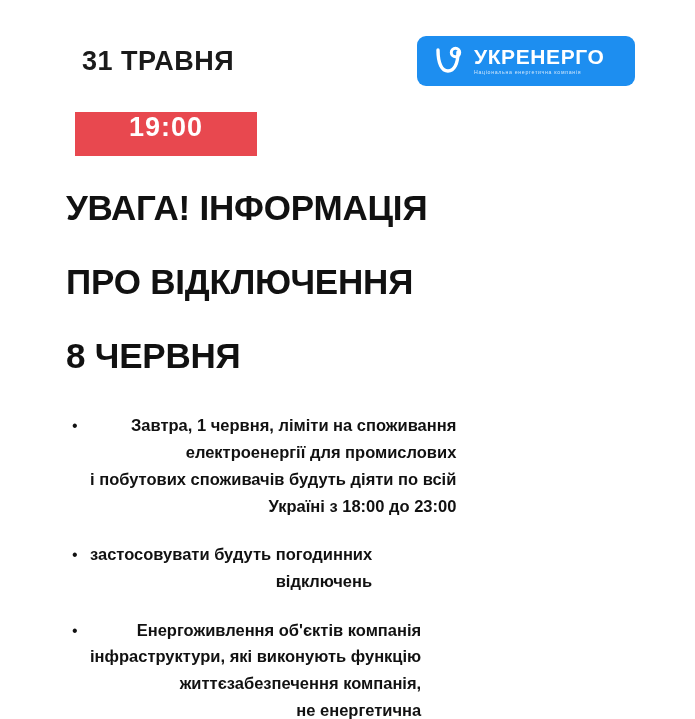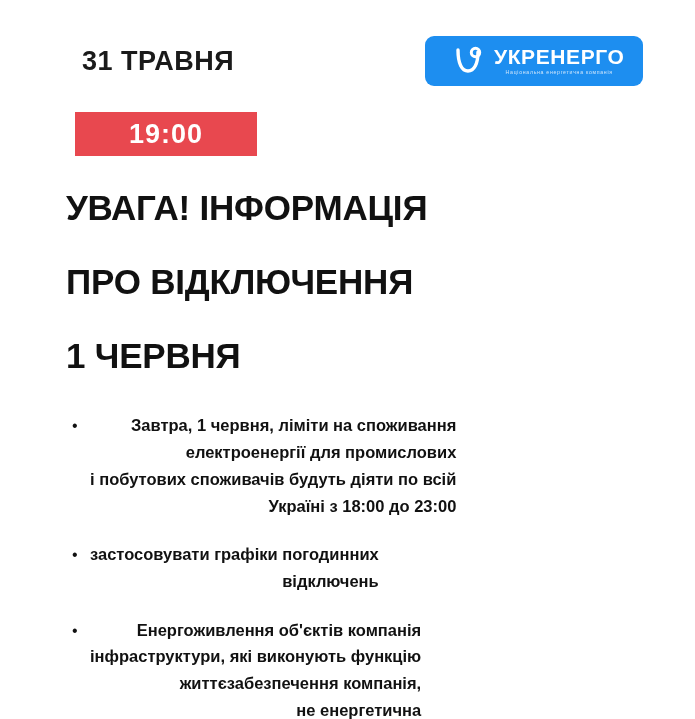--- a/index.html
+++ b/index.html
@@ -39,24 +39,23 @@
     padding-top: 10px;
     white-space: nowrap;
   }
   .logo-box {
     width: 218px;
     height: 50px;
     background: #1d8ef0;
     border-radius: 9px;
     display: flex;
     align-items: center;
-    padding-left: 26px;
+    padding-left: 14px;
     box-sizing: border-box;
-    margin-right: 8px;
-    text-align: center;
+    margin-right: 16px;
   }
   .logo-mark {
     width: 34px;
     height: 34px;
     flex: 0 0 34px;
     margin-right: 9px;
     display: flex;
     align-items: center;
     justify-content: center;
   }
@@ -81,21 +80,21 @@
   }
 
   
   .time-badge {
     margin-top: 14px;
     margin-left: 31px;
     width: 182px;
     height: 44px;
     background: #e8484f;
     display: flex;
-    align-items: center;
+    align-items: flex-start;
     justify-content: center;
   }
   .time-badge span {
     color: #ffffff;
     font-size: 27px;
     font-weight: bold;
     letter-spacing: 1px;
   }
 
   
@@ -167,39 +166,39 @@
     </div>
   </div>
 
   <div class="time-badge">
     <span>19:00</span>
   </div>
 
   <div class="headline">
     <span class="hl-line">УВАГА! ІНФОРМАЦІЯ</span>
     <span class="hl-line">ПРО ВІДКЛЮЧЕННЯ</span>
-    <span class="hl-line">1 ЧЕРВНЯ</span>
+    <span class="hl-line">8 ЧЕРВНЯ</span>
   </div>
 
   <div class="bullets">
 
     <div class="bullet">
       <div class="bullet-dot">•</div>
       <div class="bullet-text">
         <span class="bl">Завтра, 1 червня, ліміти на споживання</span>
         <span class="bl">електроенергії для промислових</span>
         <span class="bl">і побутових споживачів будуть діяти по всій</span>
         <span class="bl">Україні з 18:00 до 23:00</span>
       </div>
     </div>
 
     <div class="bullet">
       <div class="bullet-dot">•</div>
       <div class="bullet-text">
-        <span class="bl">застосовувати графіки погодинних</span>
+        <span class="bl">застосовувати будуть погодинних</span>
         <span class="bl">відключень</span>
       </div>
     </div>
 
     <div class="bullet">
       <div class="bullet-dot">•</div>
       <div class="bullet-text">
         <span class="bl">Енергоживлення об'єктів компанія</span>
         <span class="bl">інфраструктури, які виконують функцію</span>
         <span class="bl">життєзабезпечення компанія,</span>

